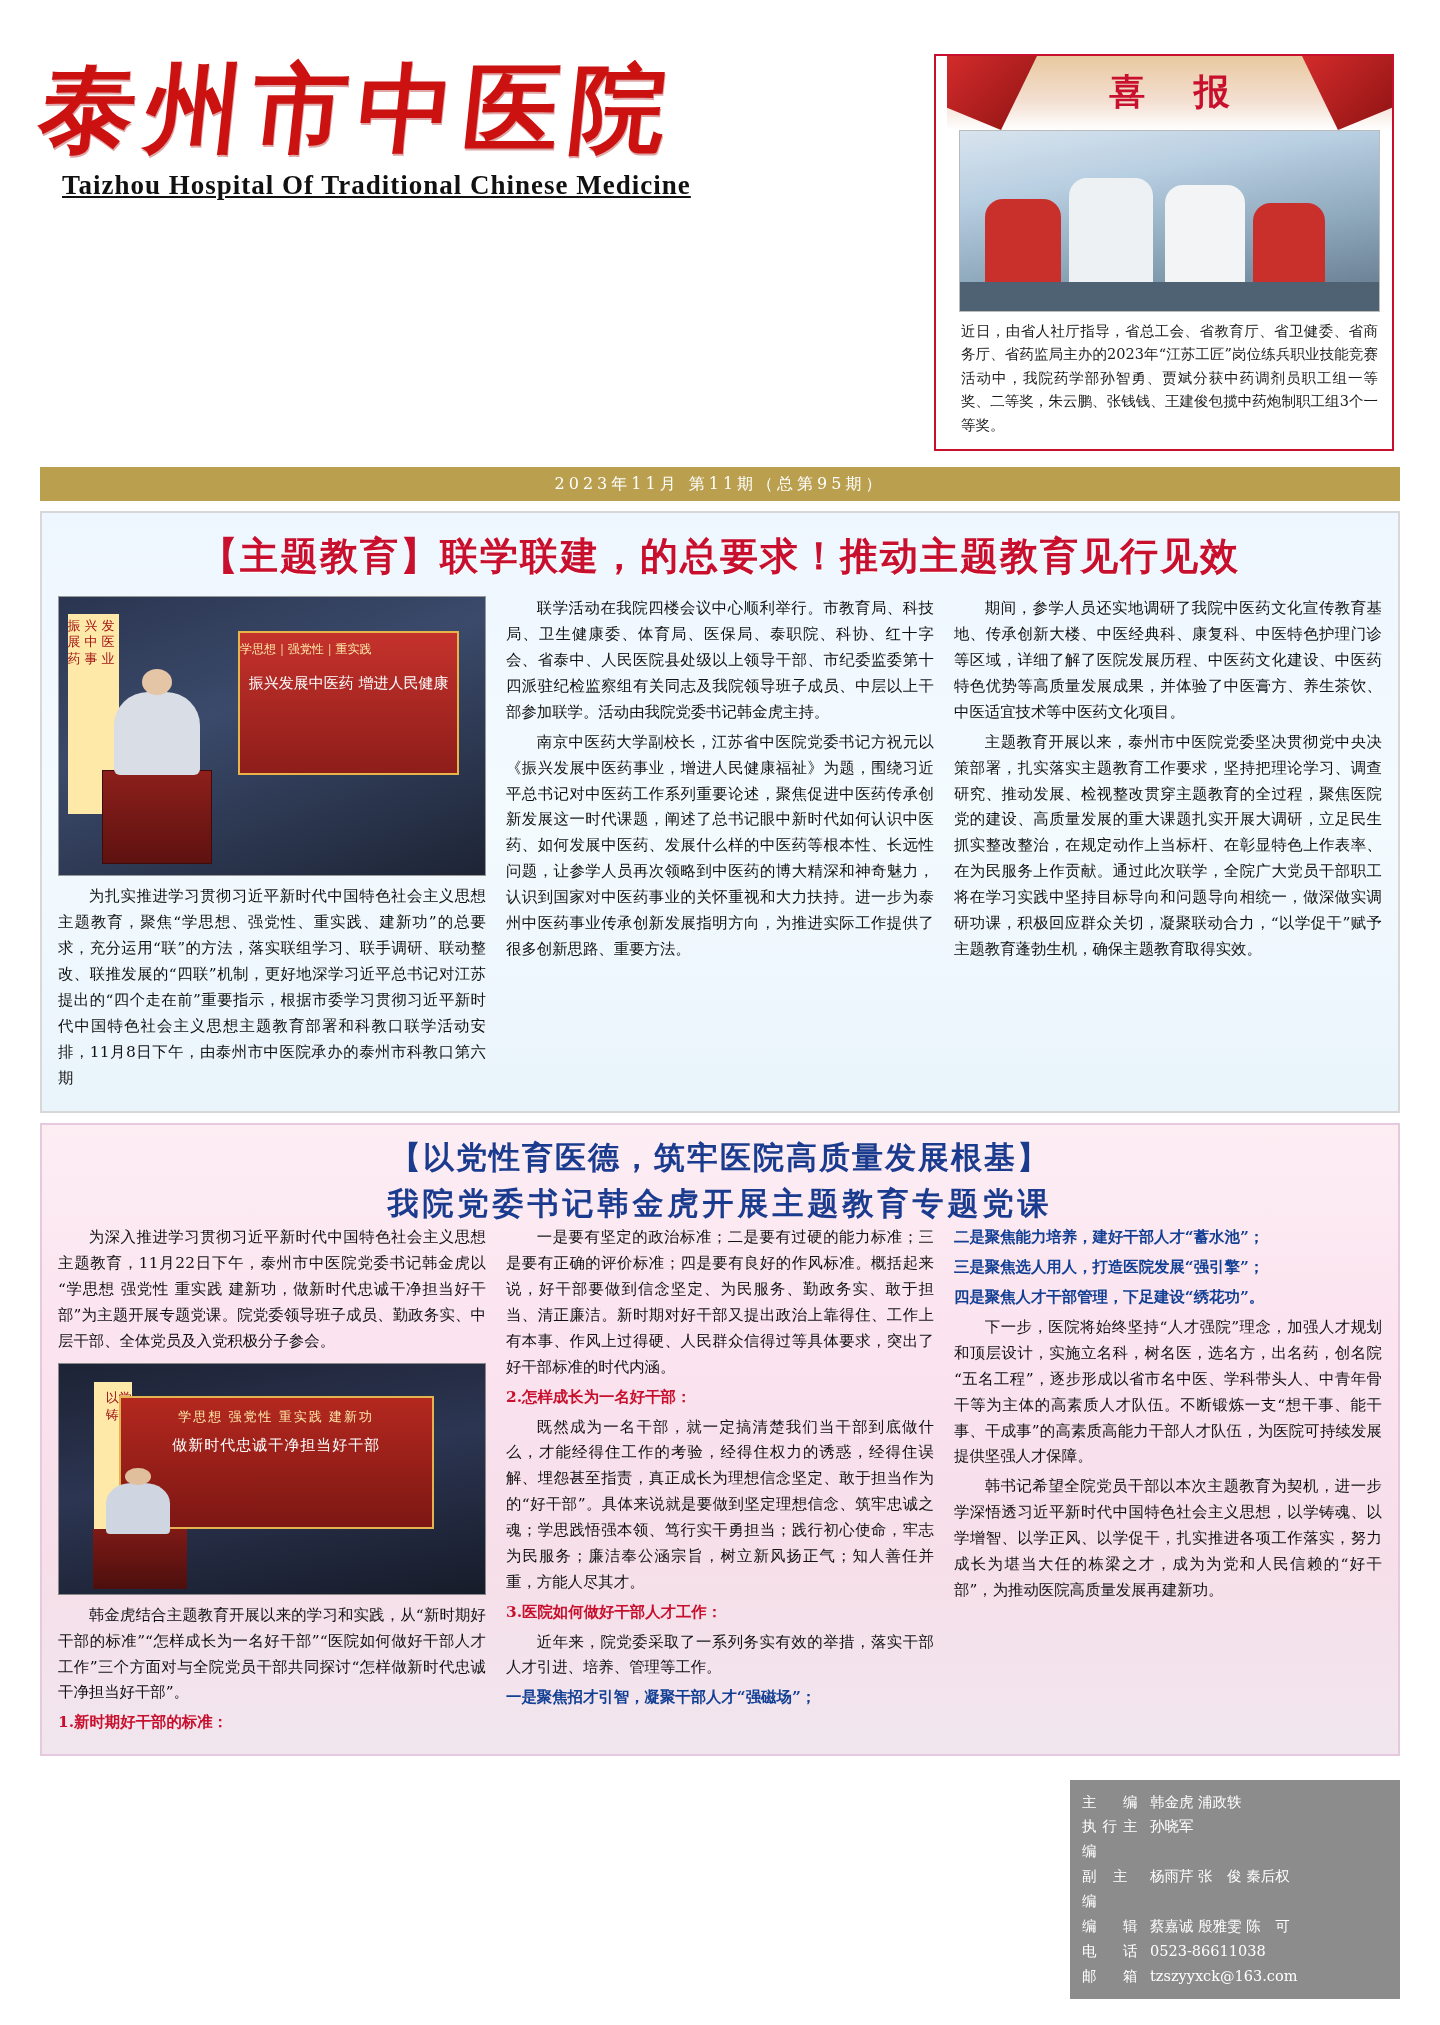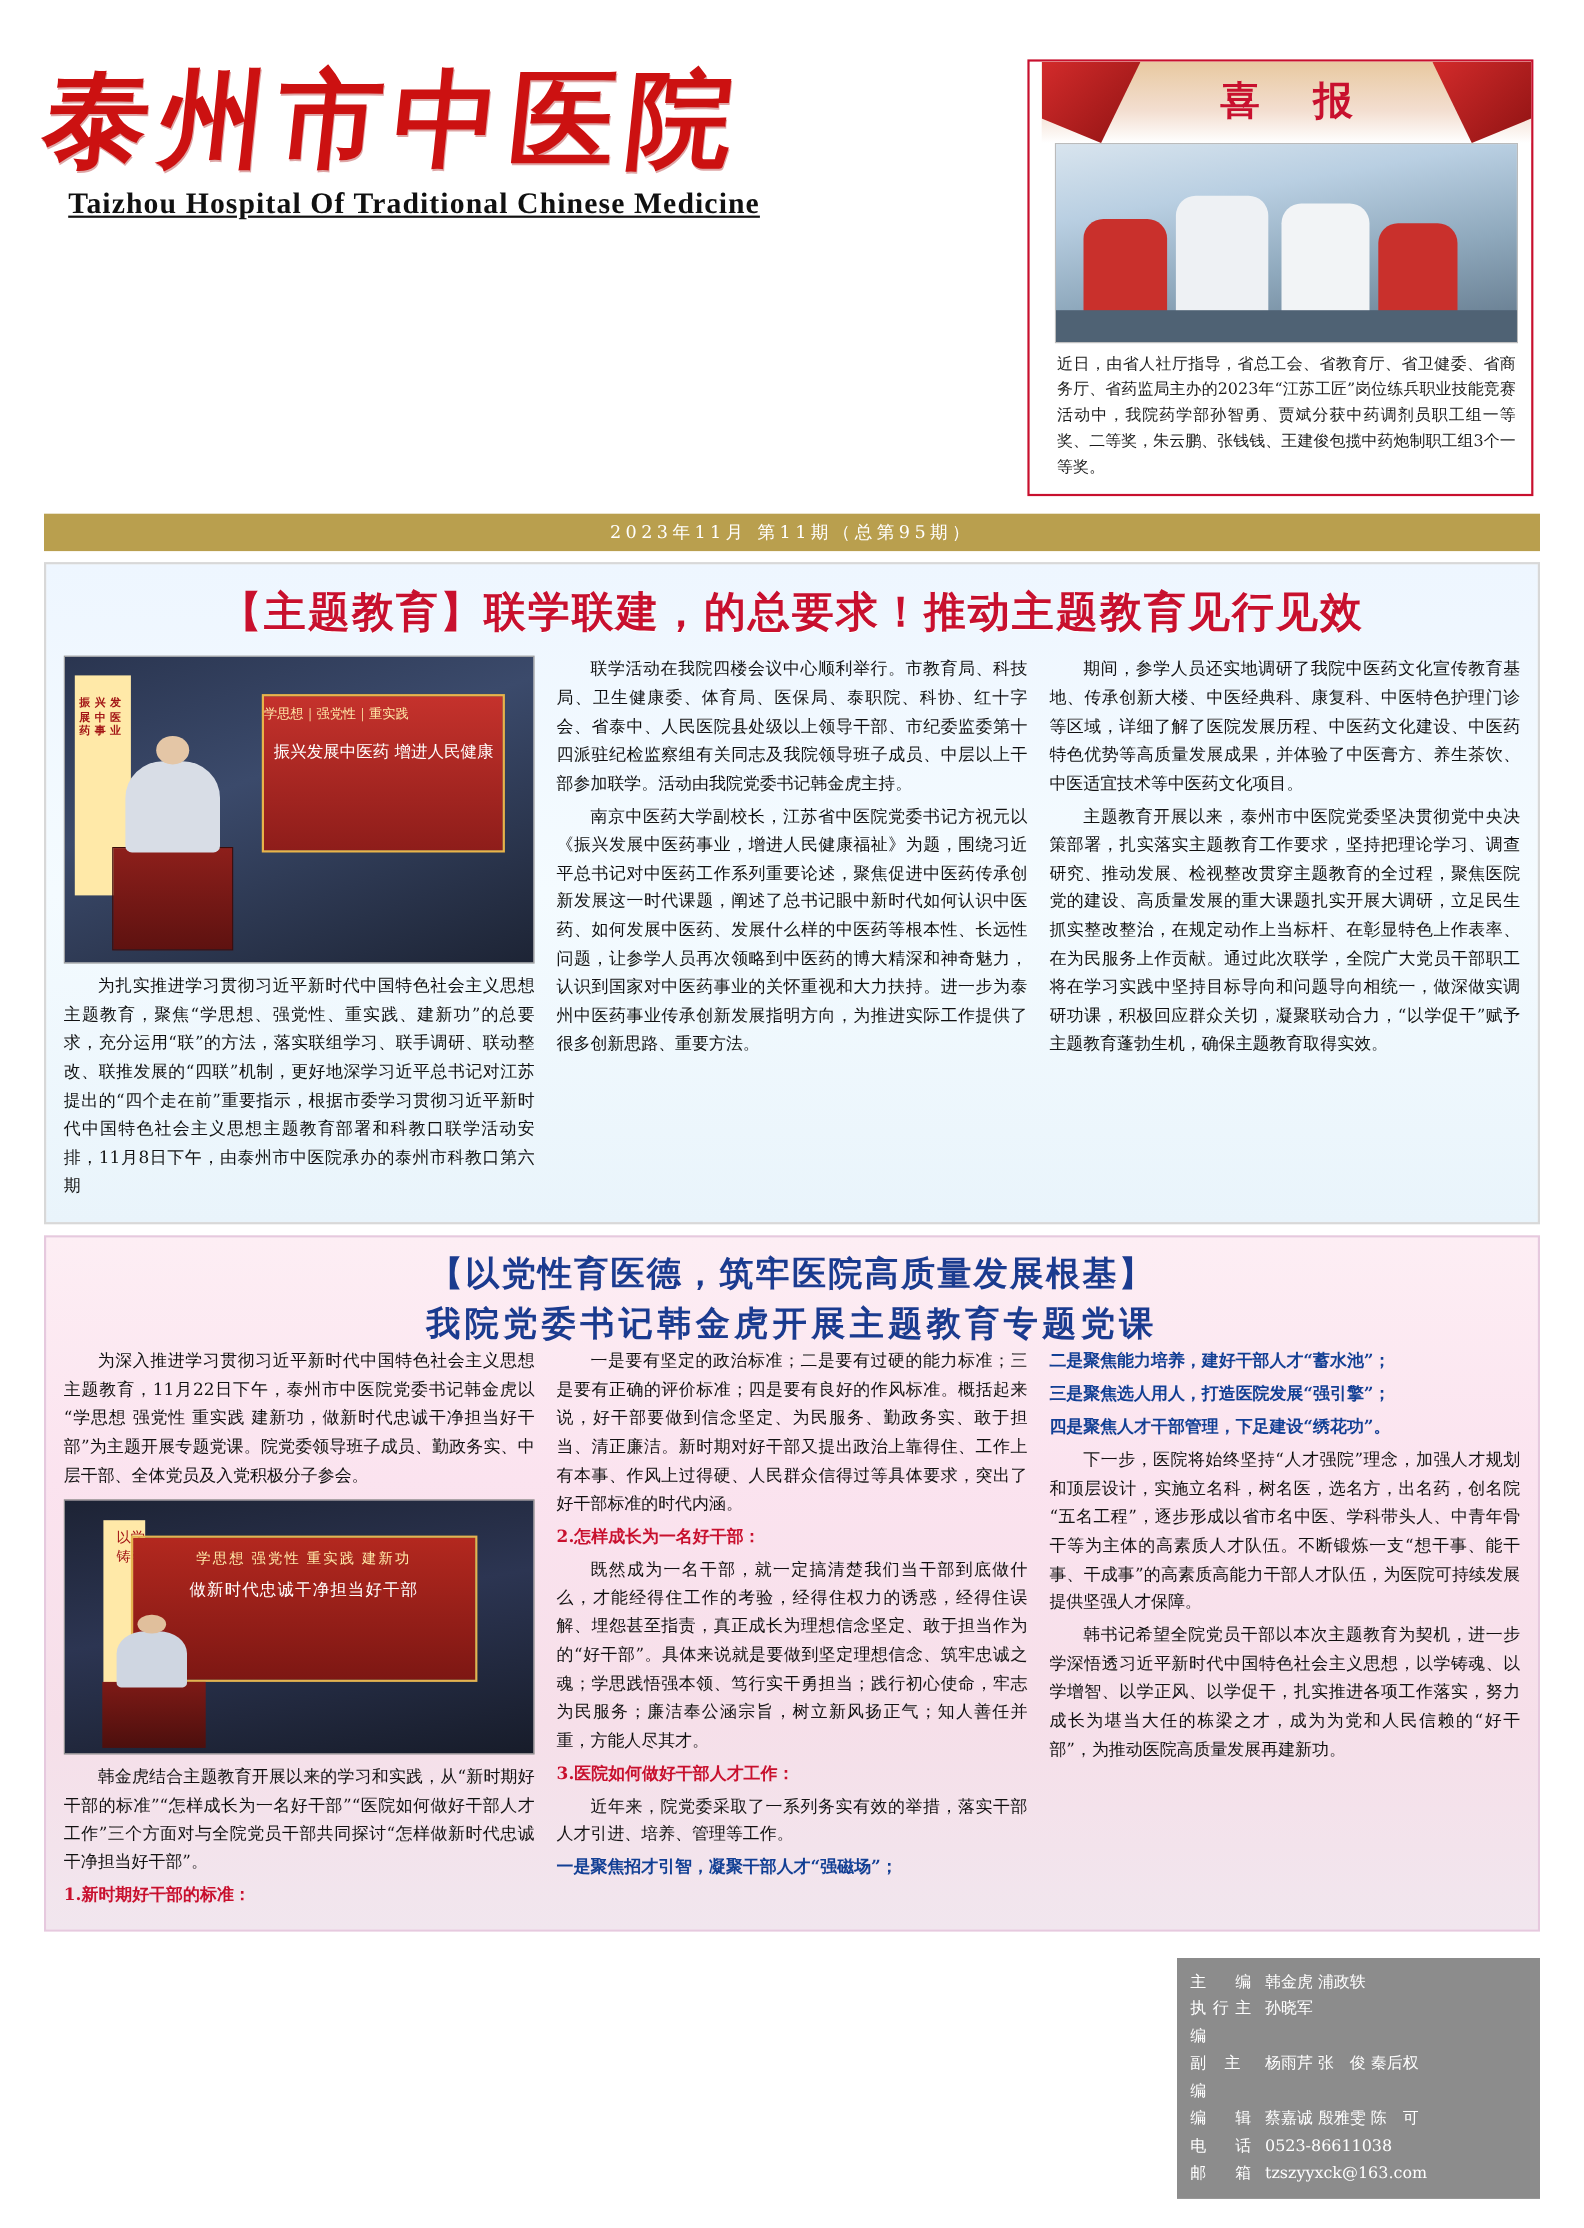--- a/index.html
+++ b/index.html
@@ -128,24 +128,23 @@
     position:absolute; left:10%; bottom:4%; width:26%; height:34%;
     background:linear-gradient(180deg,#8d1f1b,#5e1210); border:1px solid #3c0c0a;
   }
   .speaker {
     position:absolute; left:13%; bottom:36%; width:20%; height:30%;
     background:#d8dde6; border-radius:40% 40% 6px 6px;
   }
   .speaker::after{ content:""; position:absolute; left:32%; top:-28%; width:36%; height:32%; background:#e4c6a6; border-radius:50%; }
   .lbanner {
     position:absolute; left:2%; top:6%; width:12%; height:72%;
-    background:#ffe9a8; color:#a31515; font-size:10px; text-align:center;
-    padding-top:20px; letter-spacing:4px; line-height:1.25;
-    font-family:"DejaVu Serif", serif;
-    font-weight:bold;
+    background:#ffe9a8; color:#a31515; font-size:13px; text-align:center;
+    padding-top:4px; letter-spacing:4px; line-height:1.25;
+    font-family:"DejaVu Serif", serif;
   }
 
   
   .sec2 {
     margin-top:10px; border:2px solid #e6c9de;
     background:linear-gradient(180deg,#fdeef4 0%, #fbe3ef 35%, #f6dfe9 70%, #f1e6ee 100%);
     padding:12px 16px 14px; position:relative;
   }
   .sec2-head { text-align:center; font-family:"DejaVu Serif", serif; }
   .sec2-head .l1 {

